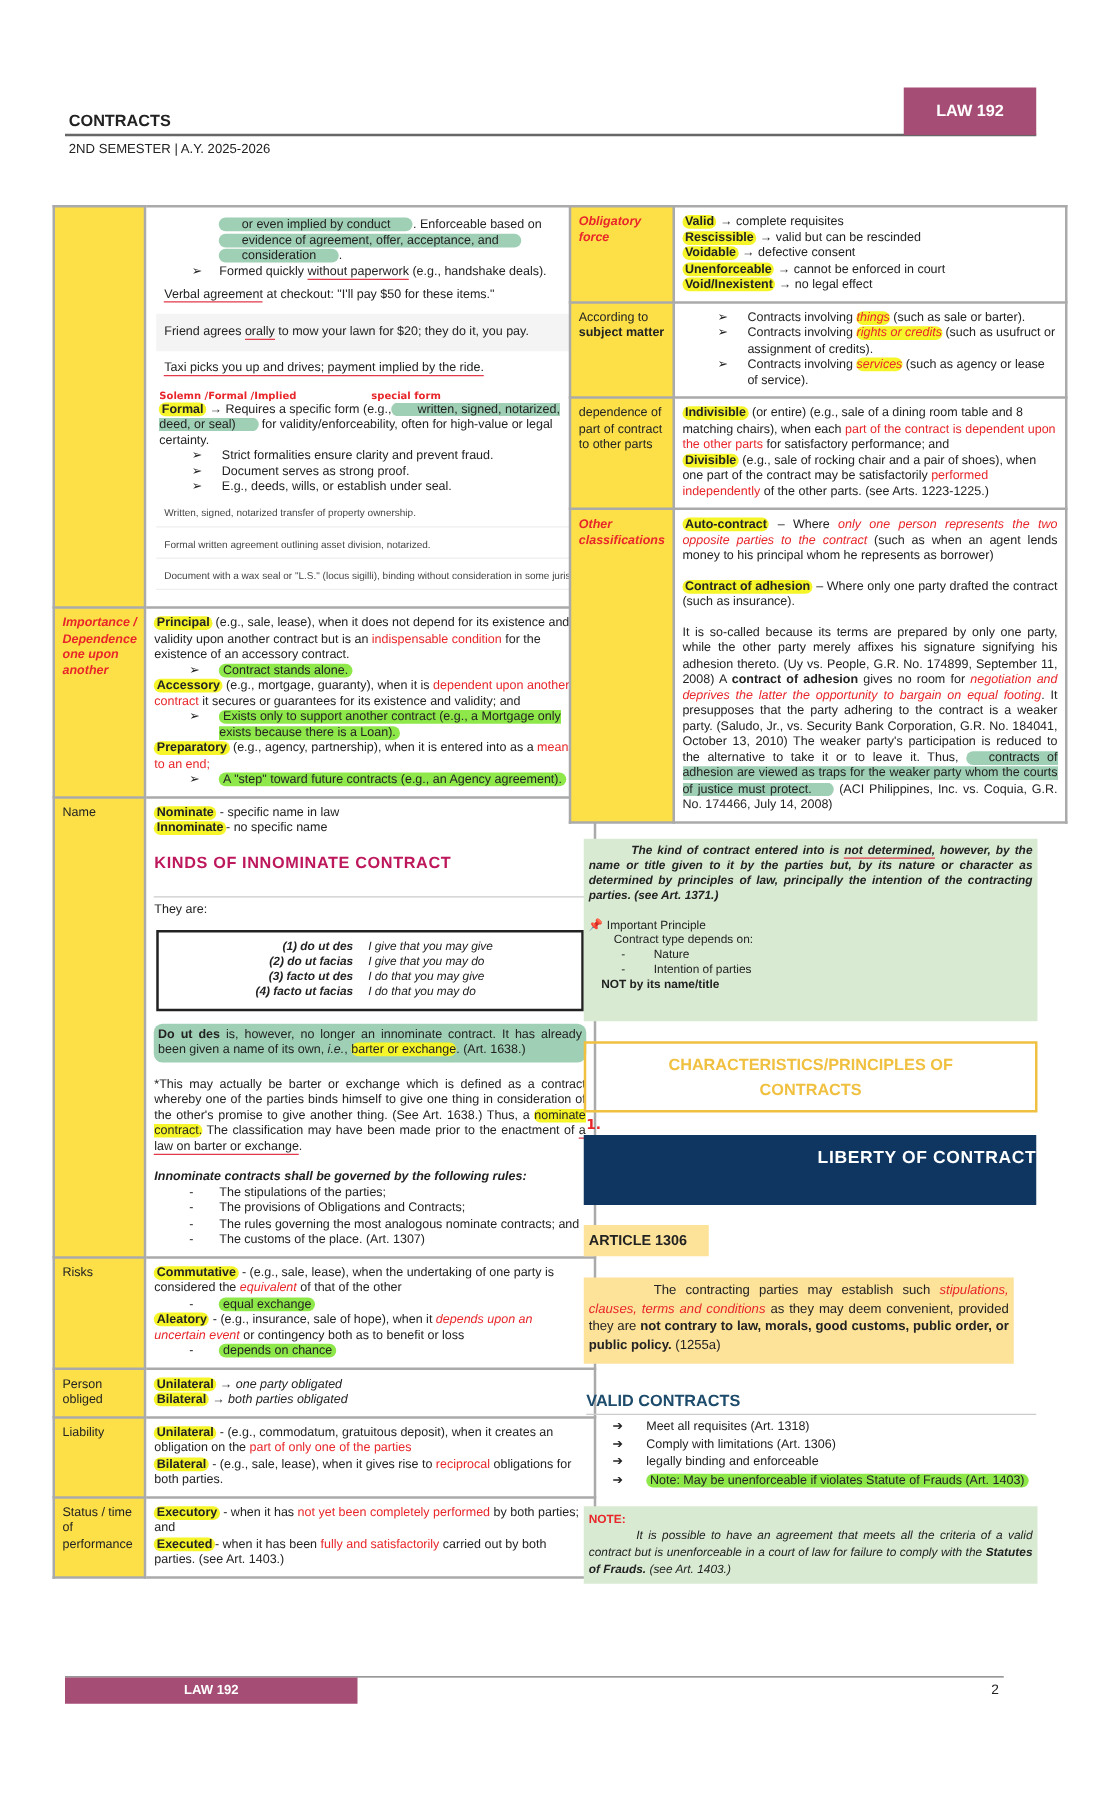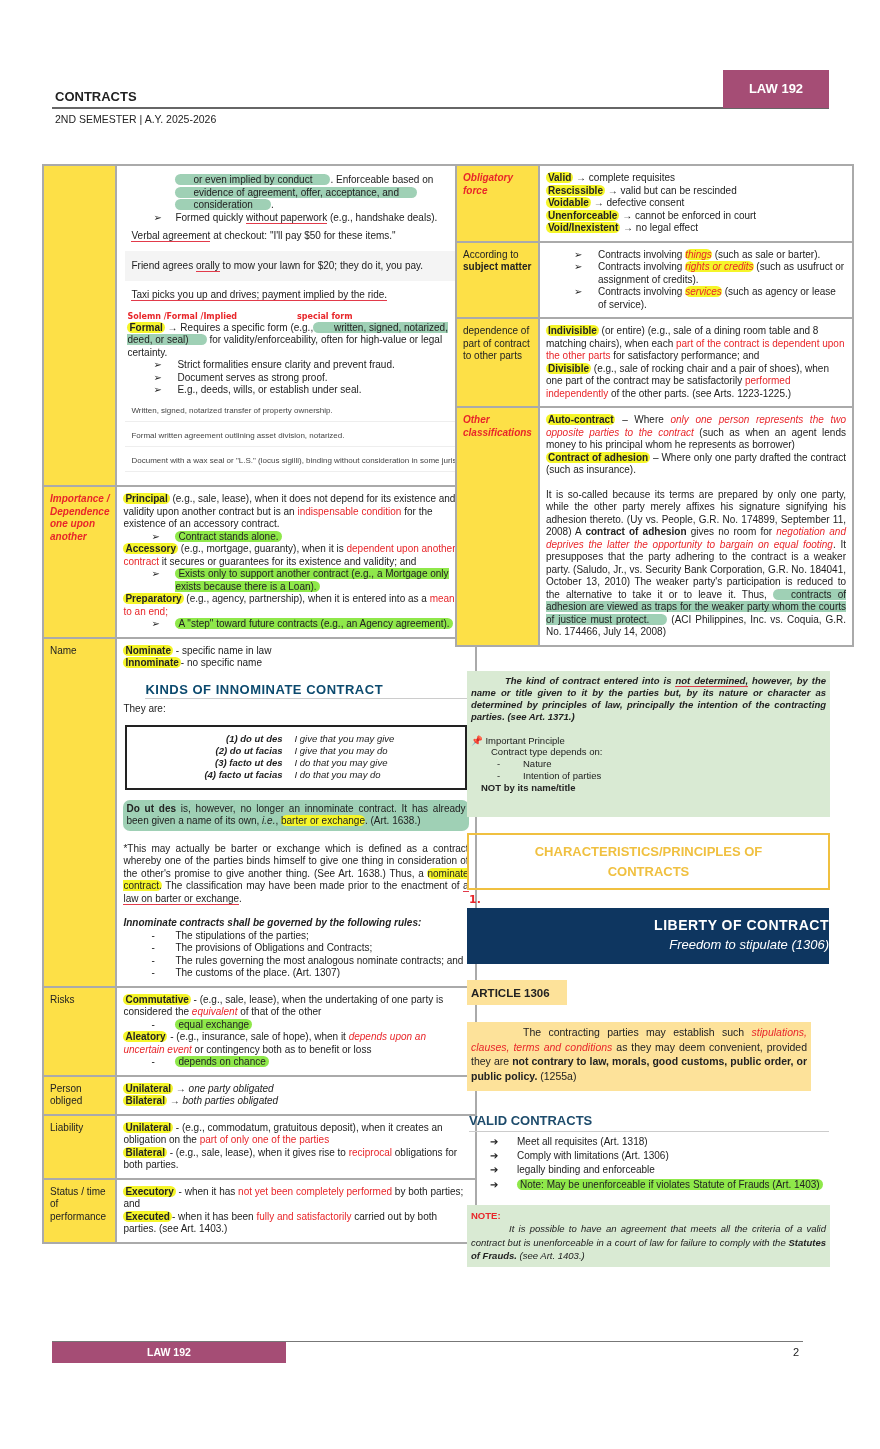--- a/index.html
+++ b/index.html
@@ -17,21 +17,21 @@
 .ht{background:#9fd0b5;border-radius:7px;padding:0 18px}
 .red{color:#e8262a}
 .ri{color:#e8262a;font-style:italic}
 .ul{border-bottom:1.5px solid #e23a4a}
 .ind{padding-left:45px;position:relative}
 .ind .b{position:absolute;left:28px}
 .ind2{padding-left:52px;position:relative}
 .ind2 .b{position:absolute;left:28px}
 .small{font-size:8px;color:#444;padding:9px 0 5px 6px;border-bottom:1px solid #eee}
 .note-box{position:absolute;background:#d9ead3}
-.kinds-title{color:#0c4a6e;font-weight:bold;font-size:13px;letter-spacing:.5px;margin:12px 0 4px 22px;border-bottom:1px solid #ccc;padding-bottom:0}
+.kinds-title{color:#be185d;font-weight:bold;font-size:13px;letter-spacing:.5px;margin:12px 0 4px 0;border-bottom:1px solid #ccc;padding-bottom:19px}
 .latin{border:2px solid #222;margin:10px 2px;padding:6px 0 7px;display:grid;grid-template-columns:125px 140px;justify-content:center;column-gap:12px;font-size:9.5px}
 .latin .l{font-weight:bold;font-style:italic;text-align:right}
 .latin .r{font-style:italic}
 .hand{font-family:"DejaVu Sans",sans-serif;color:#e8262a;font-size:8px;font-weight:bold}
 </style>
 </head>
 <body>
 
 <div>
  <div class="hdr-title">CONTRACTS</div>
@@ -157,41 +157,40 @@
   <td class="lbl">dependence of part of contract to other parts</td>
   <td>
    <div><span class="hy">Indivisible</span><span> (or entire) (e.g., sale of a dining room table and 8 matching chairs), when each </span><span class="red">part of the contract is dependent upon the other parts</span><span> for satisfactory performance; and</span></div>
    <div><span class="hy">Divisible</span><span> (e.g., sale of rocking chair and a pair of shoes), when one part of the contract may be satisfactorily </span><span class="red">performed independently</span><span> of the other parts. (see Arts. 1223-1225.)</span></div>
   </td>
  </tr>
  <tr>
   <td class="lbl red">Other classifications</td>
   <td style="text-align:justify">
    <div><span class="hy">Auto-contract</span><span> – Where </span><span class="ri">only one person represents the two opposite parties to the contract</span><span> (such as when an agent lends money to his principal whom he represents as borrower)</span></div>
-   <div style=""><span class="hy">Contract of adhesion</span><span> – Where only one party drafted the contract (such as insurance).</span></div>
+   <div style="margin-top:12px"><span class="hy">Contract of adhesion</span><span> – Where only one party drafted the contract (such as insurance).</span></div>
    <div style="margin-top:12px"><span>It is so-called because its terms are prepared by only one party, while the other party merely affixes his signature signifying his adhesion thereto. (Uy vs. People, G.R. No. 174899, September 11, 2008) A </span><b>contract of adhesion</b><span> gives no room for </span><span class="ri">negotiation and deprives the latter the opportunity to bargain on equal footing</span><span>. It presupposes that the party adhering to the contract is a weaker party. (Saludo, Jr., vs. Security Bank Corporation, G.R. No. 184041, October 13, 2010) The weaker party's participation is reduced to the alternative to take it or to leave it. Thus, </span><span class="ht">contracts of adhesion are viewed as traps for the weaker party whom the courts of justice must protect.</span><span> (ACI Philippines, Inc. vs. Coquia, G.R. No. 174466, July 14, 2008)</span></div>
   </td>
  </tr>
 </tbody>
   </table>
 
 <div class="note-box" style="left:467px;top:671px;width:363px;height:146px;padding:4px 4px;font-size:9.5px">
  <div style="font-weight:bold;font-style:italic;text-align:justify;text-indent:34px"><span>The kind of contract entered into is </span><span class="ul">not determined,</span><span> however, by the name or title given to it by the parties but, by its nature or character as determined by principles of law, principally the intention of the contracting parties. (see Art. 1371.)</span></div>
  <div style="margin-top:12px"><span>📌</span> <span>Important Principle</span></div>
  <div style="padding-left:20px">Contract type depends on:</div>
  <div style="padding-left:52px;position:relative"><span style="position:absolute;left:26px">-</span><span>Nature</span></div>
  <div style="padding-left:52px;position:relative"><span style="position:absolute;left:26px">-</span><span>Intention of parties</span></div>
  <div style="padding-left:10px;font-weight:bold">NOT by its name/title</div>
 </div>
 
 <div style="position:absolute;left:467px;top:833px;width:363px;height:57px;border:2px solid #f0c040;display:flex;align-items:center;justify-content:center;text-align:center;color:#f0c040;font-weight:bold;font-size:13px;line-height:1.5;padding:0 30px">CHARACTERISTICS/PRINCIPLES OF CONTRACTS</div>
 <div class="hand" style="position:absolute;left:469px;top:893px;font-size:11px">1.</div>
 <div style="position:absolute;left:467px;top:908px;width:362px;height:56px;background:#0e3660;color:#fff;text-align:right;padding-top:9px">
  <div style="font-weight:bold;font-size:14px;letter-spacing:.5px">LIBERTY OF CONTRACT</div>
- <div style="font-style:italic;font-size:13px;margin-top:2px">Freedom to stipulate (1306)</div>
 </div>
 <div style="position:absolute;left:467px;top:980px;width:100px;height:25px;background:#fde29a;font-weight:bold;font-size:11.5px;padding:6px 4px">ARTICLE 1306</div>
 <div style="position:absolute;left:467px;top:1022px;width:344px;height:69px;background:#fde29a;padding:3px 4px;font-size:10.5px;text-align:justify;line-height:1.4">
  <span style="padding-left:52px">The contracting parties may establish such </span><span class="ri">stipulations, clauses, terms and conditions</span><span> as they may deem convenient, provided they are </span><b>not contrary to law, morals, good customs, public order, or public policy.</b><span> (1255a)</span>
 </div>
 
 <div style="position:absolute;left:469px;top:1113px;width:360px;color:#1d4b6b;font-weight:bold;font-size:13px;border-bottom:1px solid #ccc;padding-bottom:2px">VALID CONTRACTS</div>
 <div style="position:absolute;left:490px;top:1135px;width:350px;line-height:1.42">
  <div style="position:relative;padding-left:27px"><span style="position:absolute;left:0">➔</span><span>Meet all requisites (Art. 1318)</span></div>
  <div style="position:relative;padding-left:27px"><span style="position:absolute;left:0">➔</span><span>Comply with limitations (Art. 1306)</span></div>

